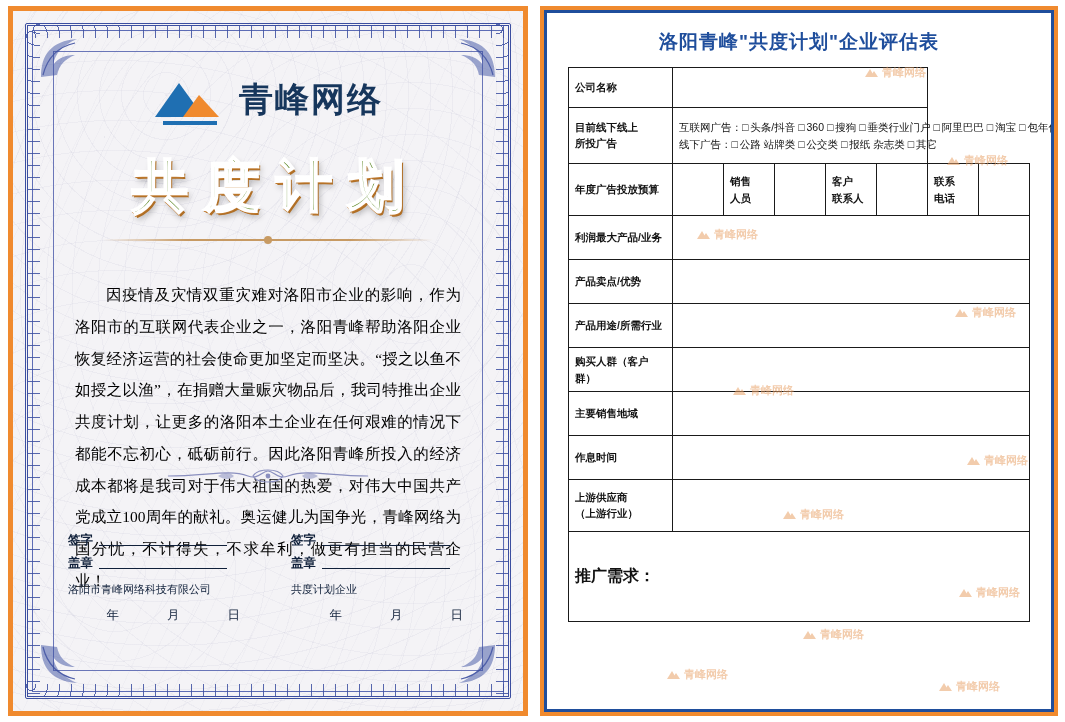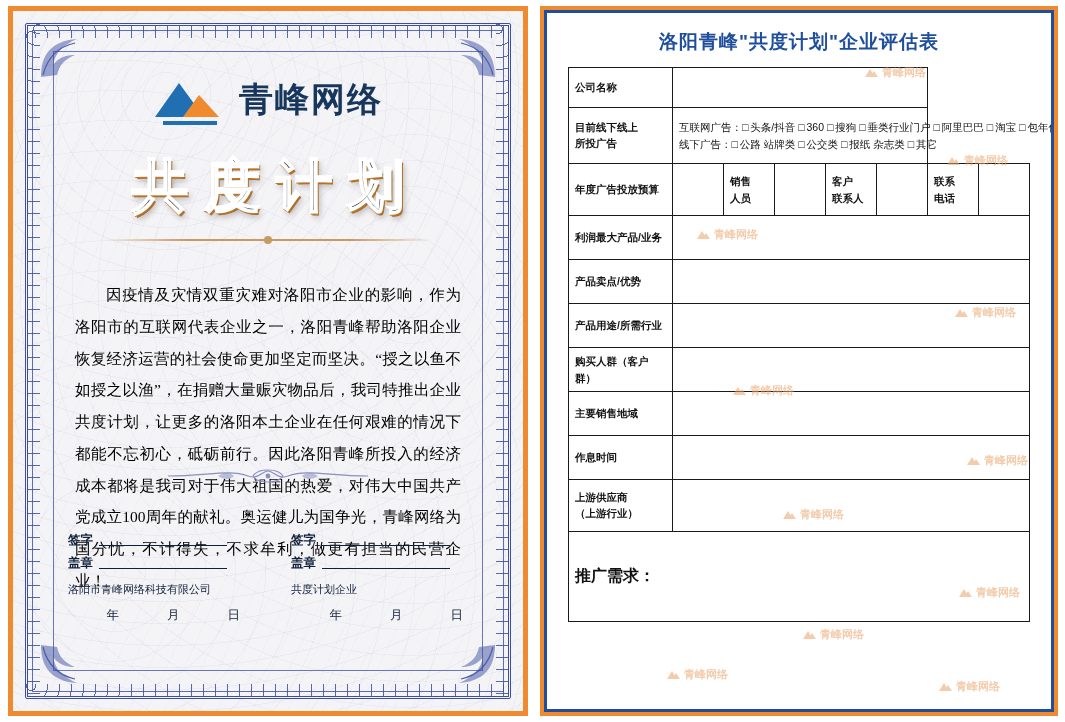--- a/index.html
+++ b/index.html
@@ -105,21 +105,21 @@
     position: absolute;
     top: 138px; left: 0; right: 0;
     text-align: center;
   }
   .big-title {
     display: inline-block;
     font-size: 56px;
     font-weight: bold;
     letter-spacing: 16px;
     padding-left: 16px;
-    color: #0f172a;
+    color: #4d7c0f;
     -webkit-text-stroke: 2px #ffffff;
     text-shadow:
       0 2px 0 #c07a2e,
       2px 3px 0 #b06f26,
       3px 5px 6px rgba(0,0,0,.28);
   }
   .title-rule {
     margin: 14px auto 0;
     width: 330px; height: 2px;
     background: linear-gradient(90deg, rgba(200,160,110,0) 0%, #c79a63 25%, #c79a63 75%, rgba(200,160,110,0) 100%);

